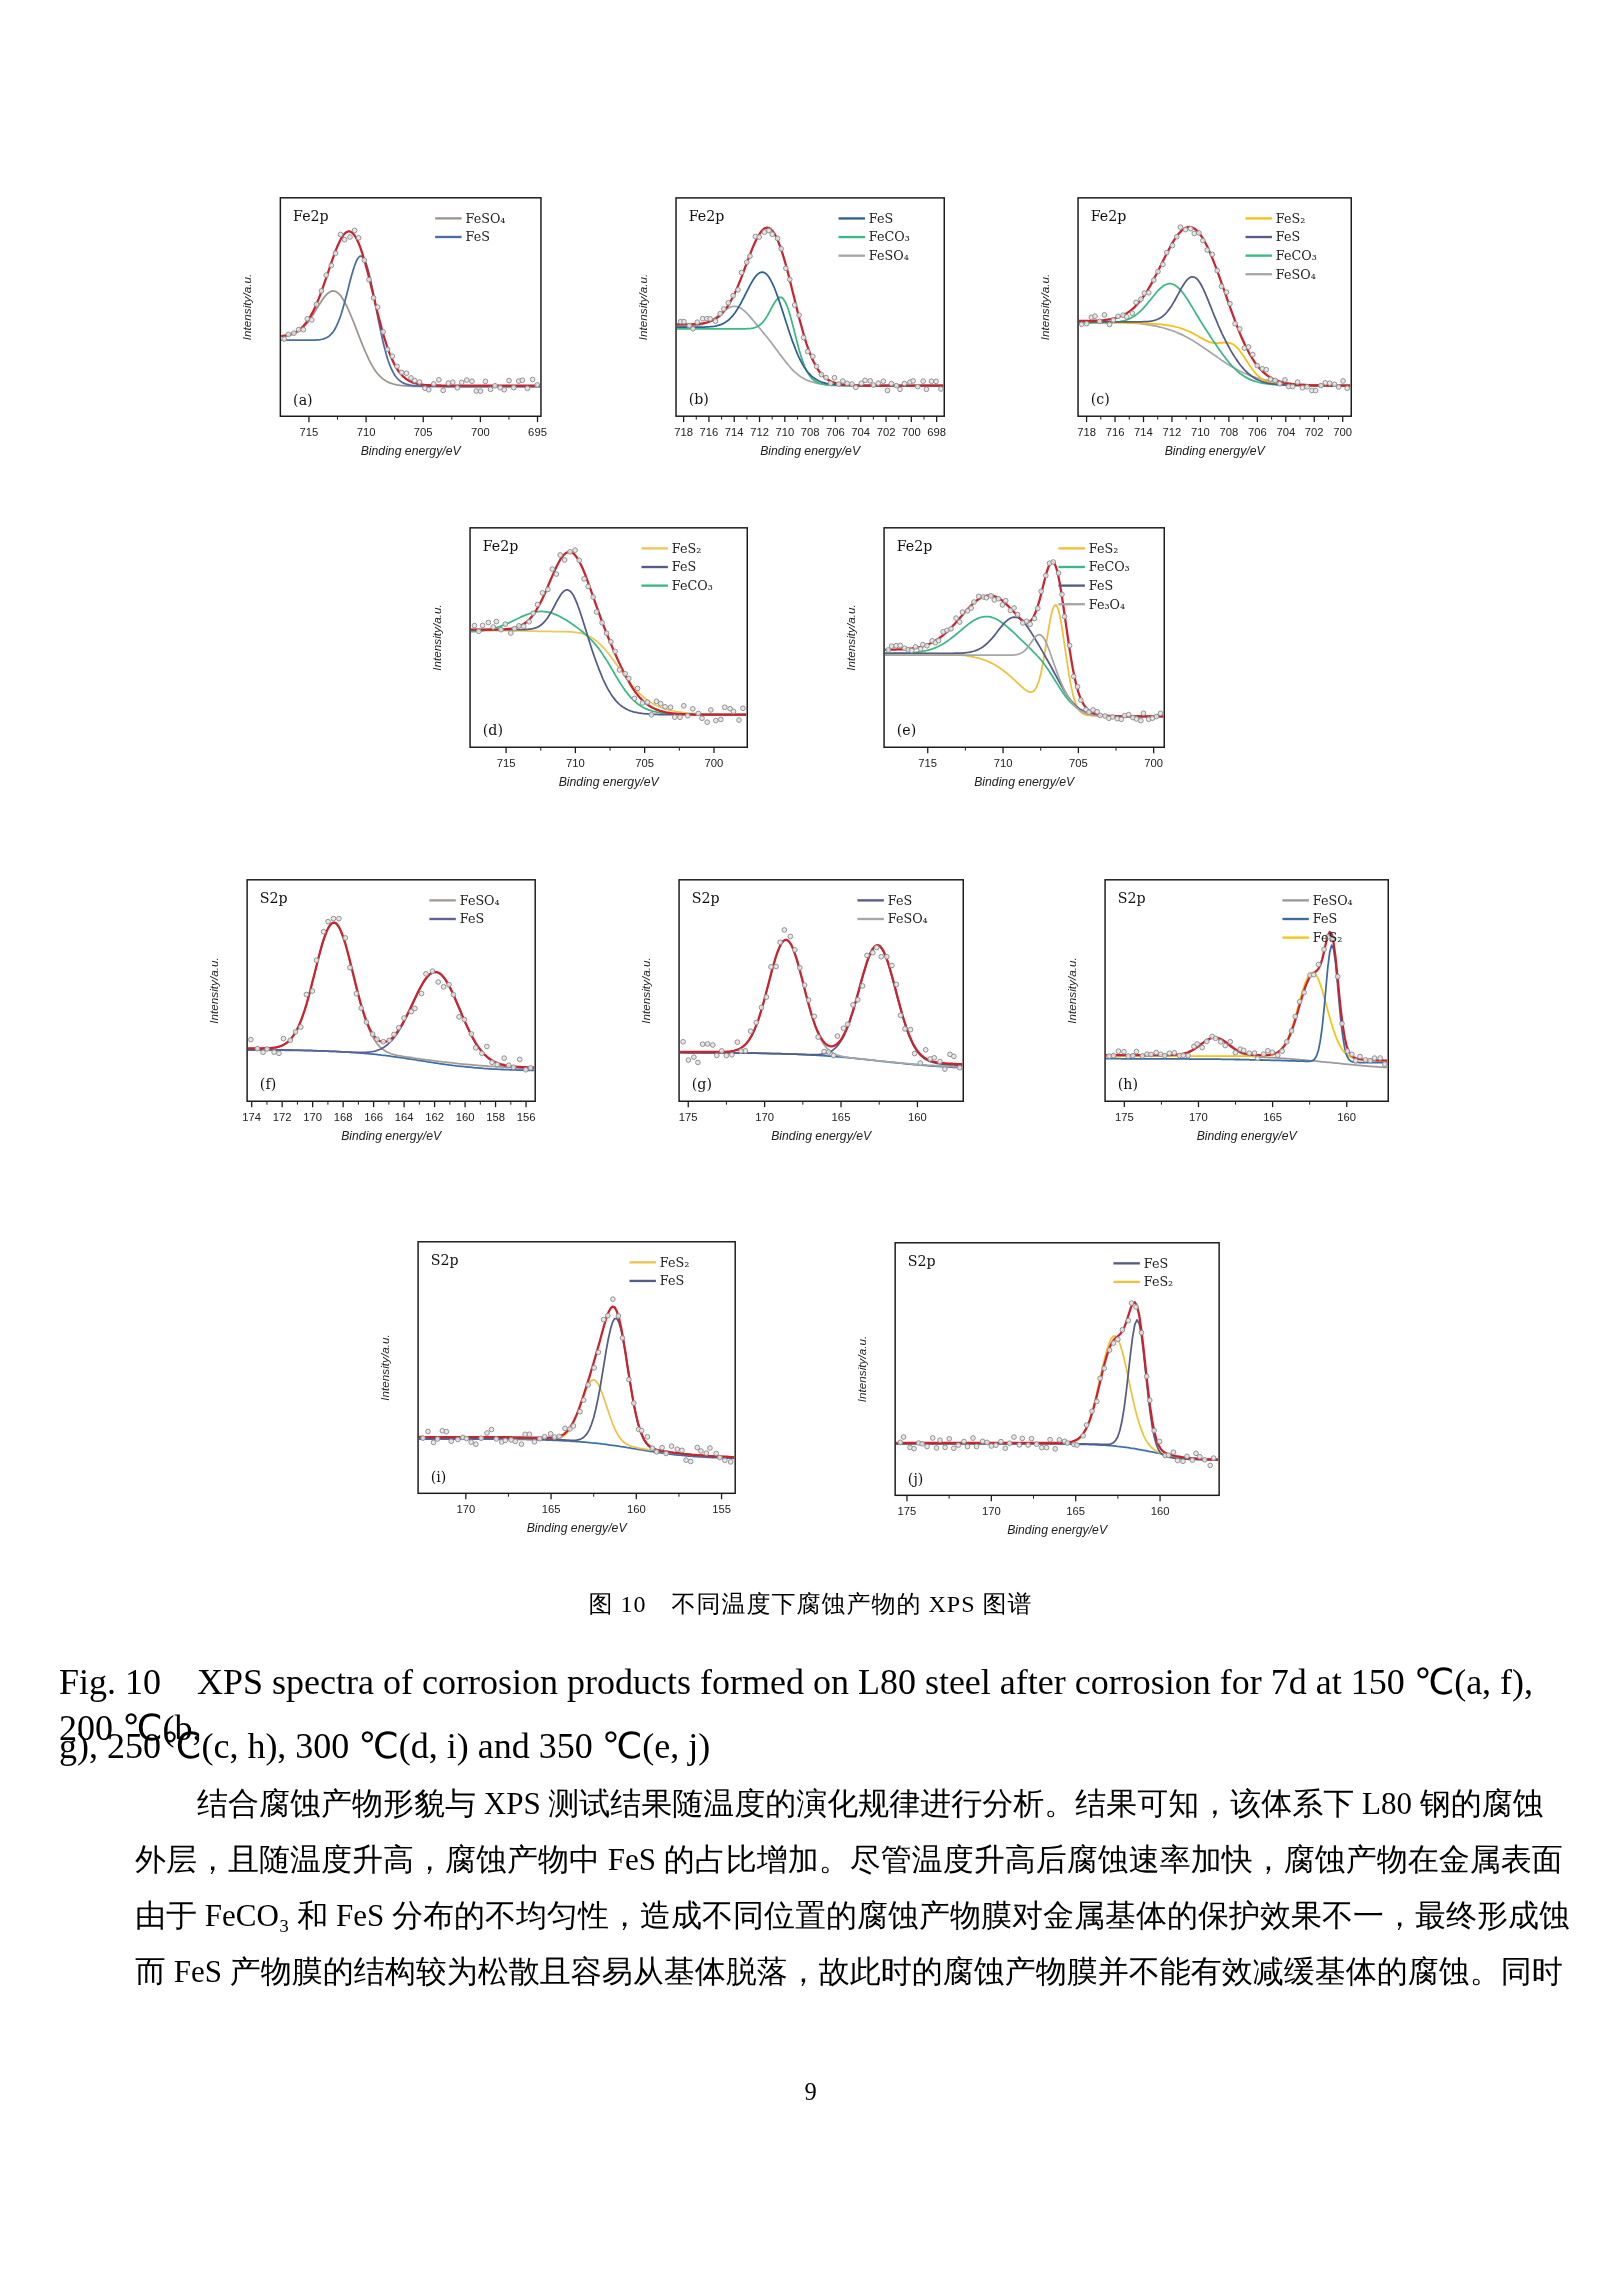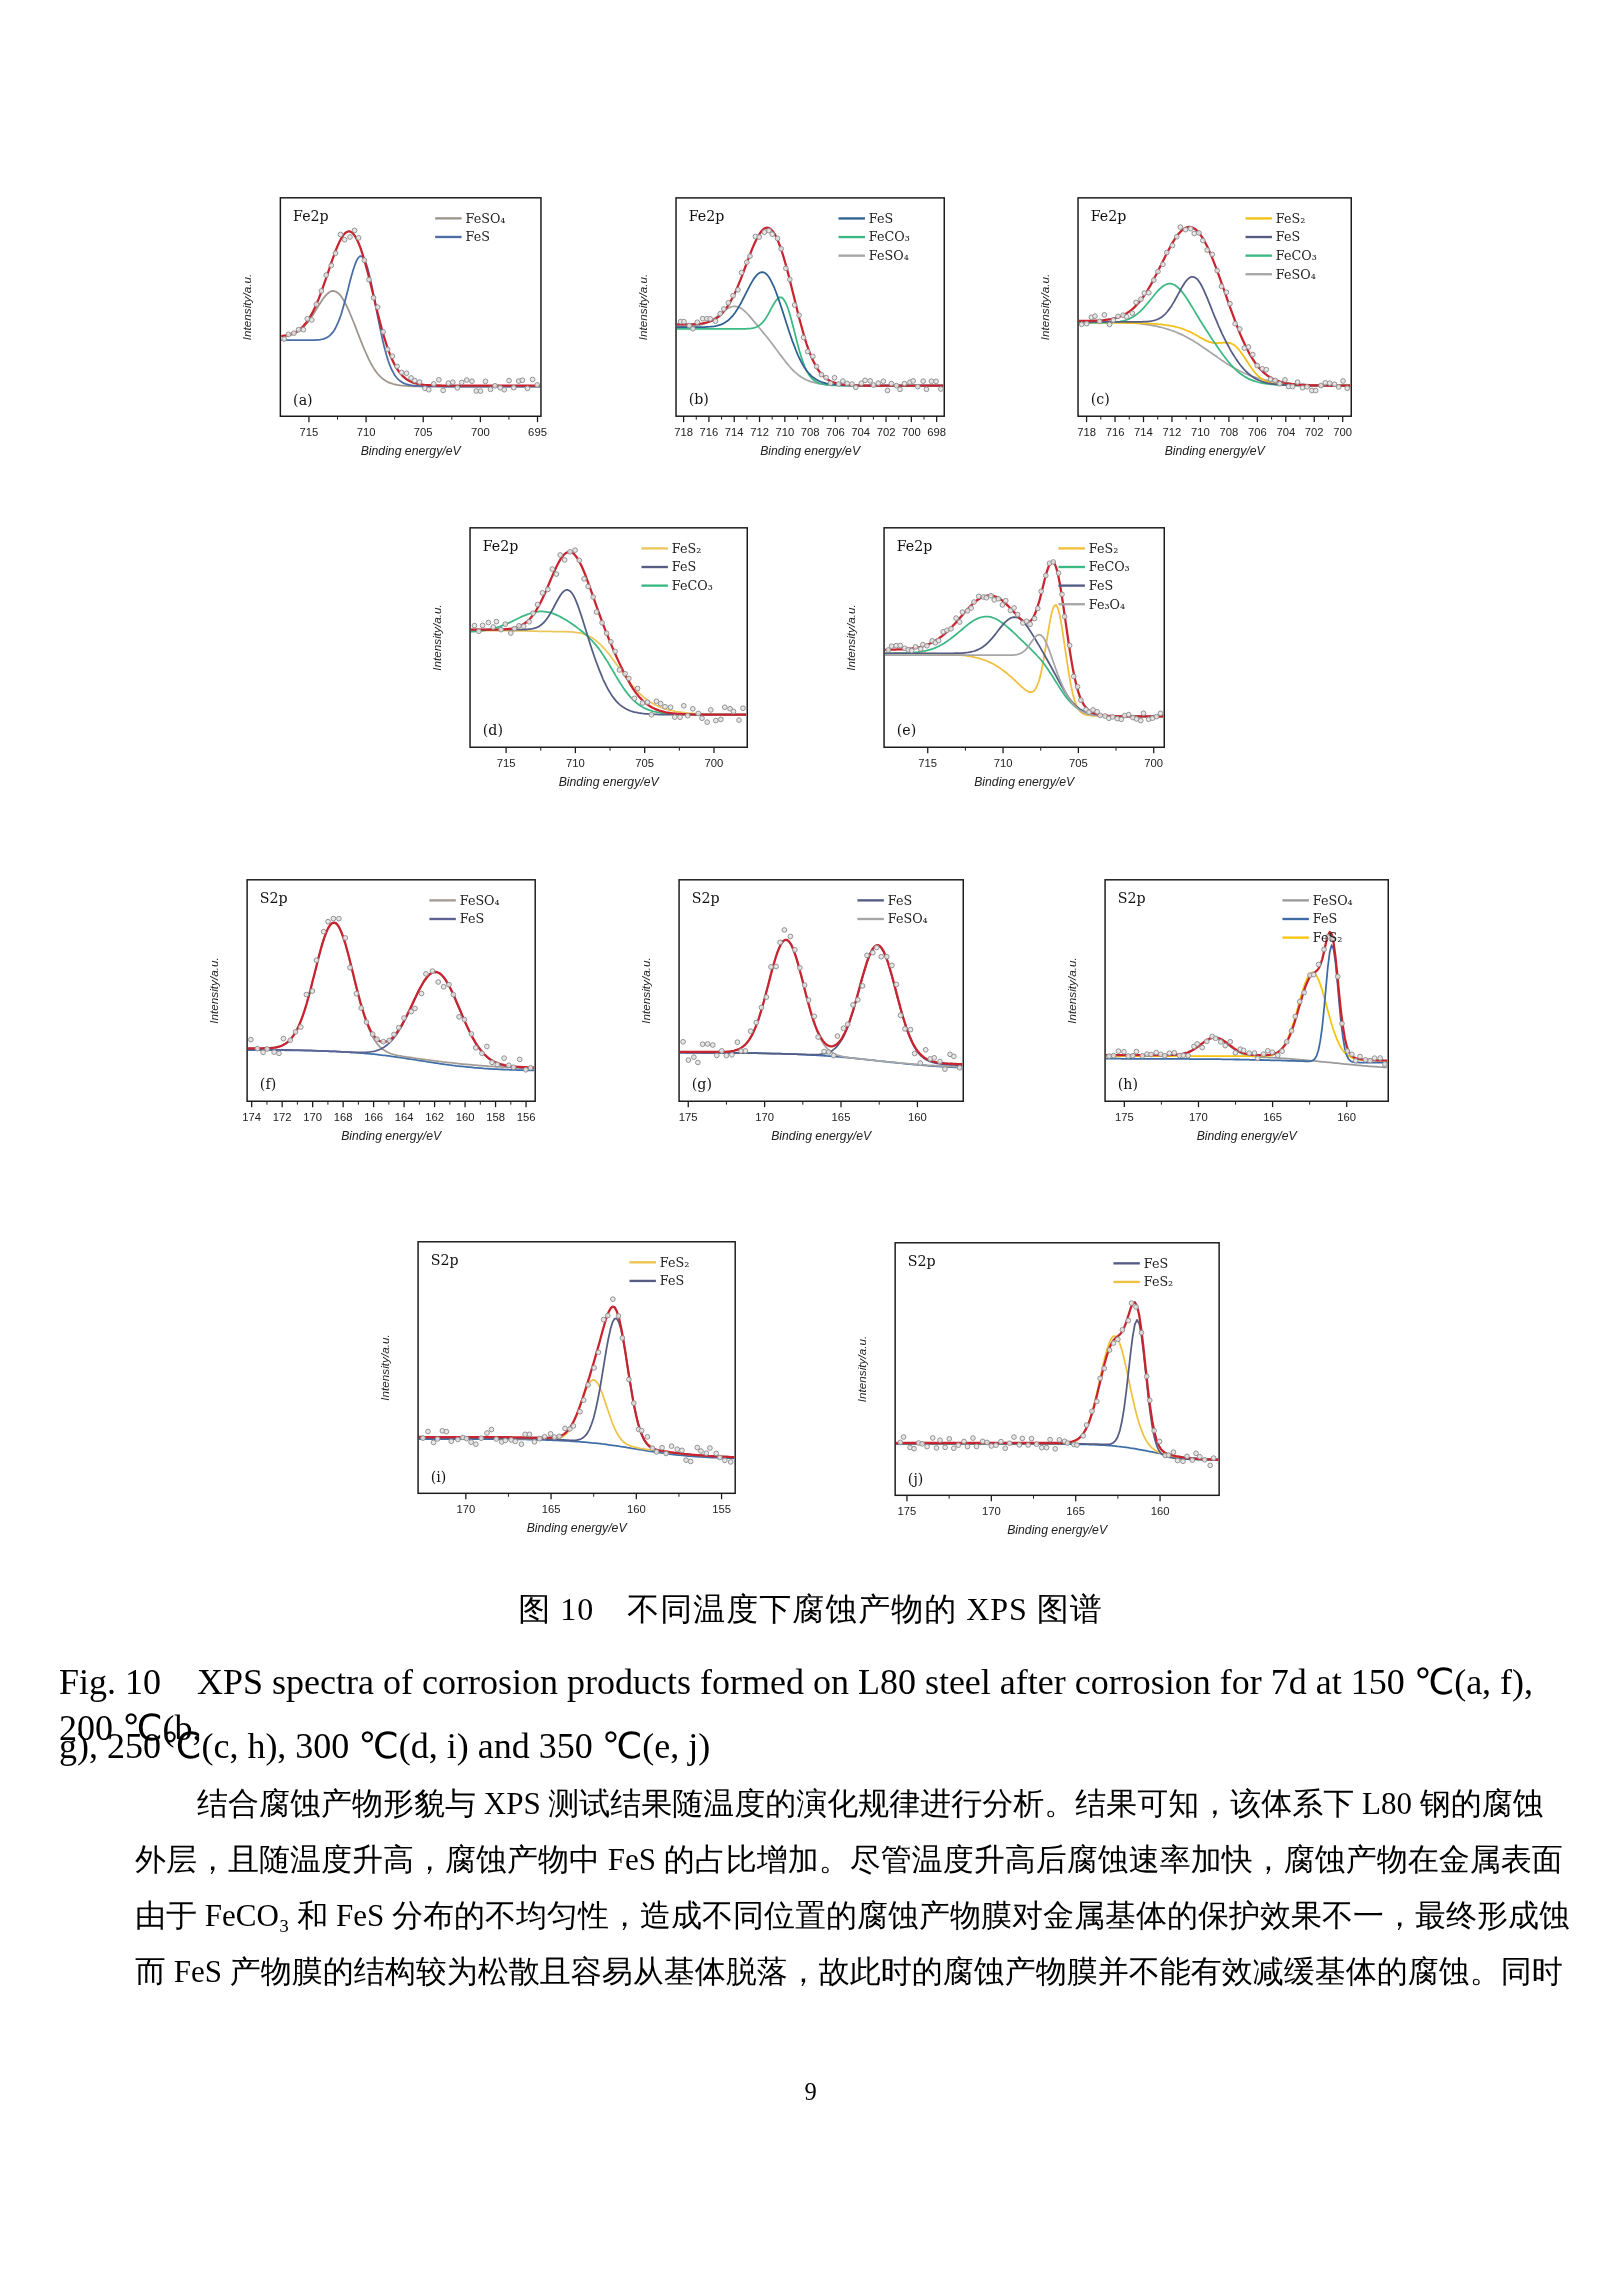--- a/index.html
+++ b/index.html
@@ -6,21 +6,21 @@
   .page{
     position:relative;width:1621px;height:2293px;background:#ffffff;
     margin:0 auto;overflow:hidden;
     font-family:"Liberation Serif","DejaVu Sans",serif;color:#111;
   }
   .figure-area{position:absolute;left:0;top:0;width:1621px;height:1568px;}
   .panel{position:absolute;}
   .panel svg{display:block;}
   .caption-zh{
     position:absolute;left:0;top:1588px;width:1621px;text-align:center;
-    font-size:32px;letter-spacing:1px;color:#000;
+    font-size:24px;letter-spacing:1px;color:#000;
   }
   .caption-en{
     position:absolute;left:59px;width:1504px;
     font-size:36px;color:#000;
   }
   .cap-en-1{top:1658px;}
   .cap-en-2{top:1725px;}
   .body-text{
     position:absolute;left:135px;top:1776px;width:1351px;
     font-size:31px;color:#000;

